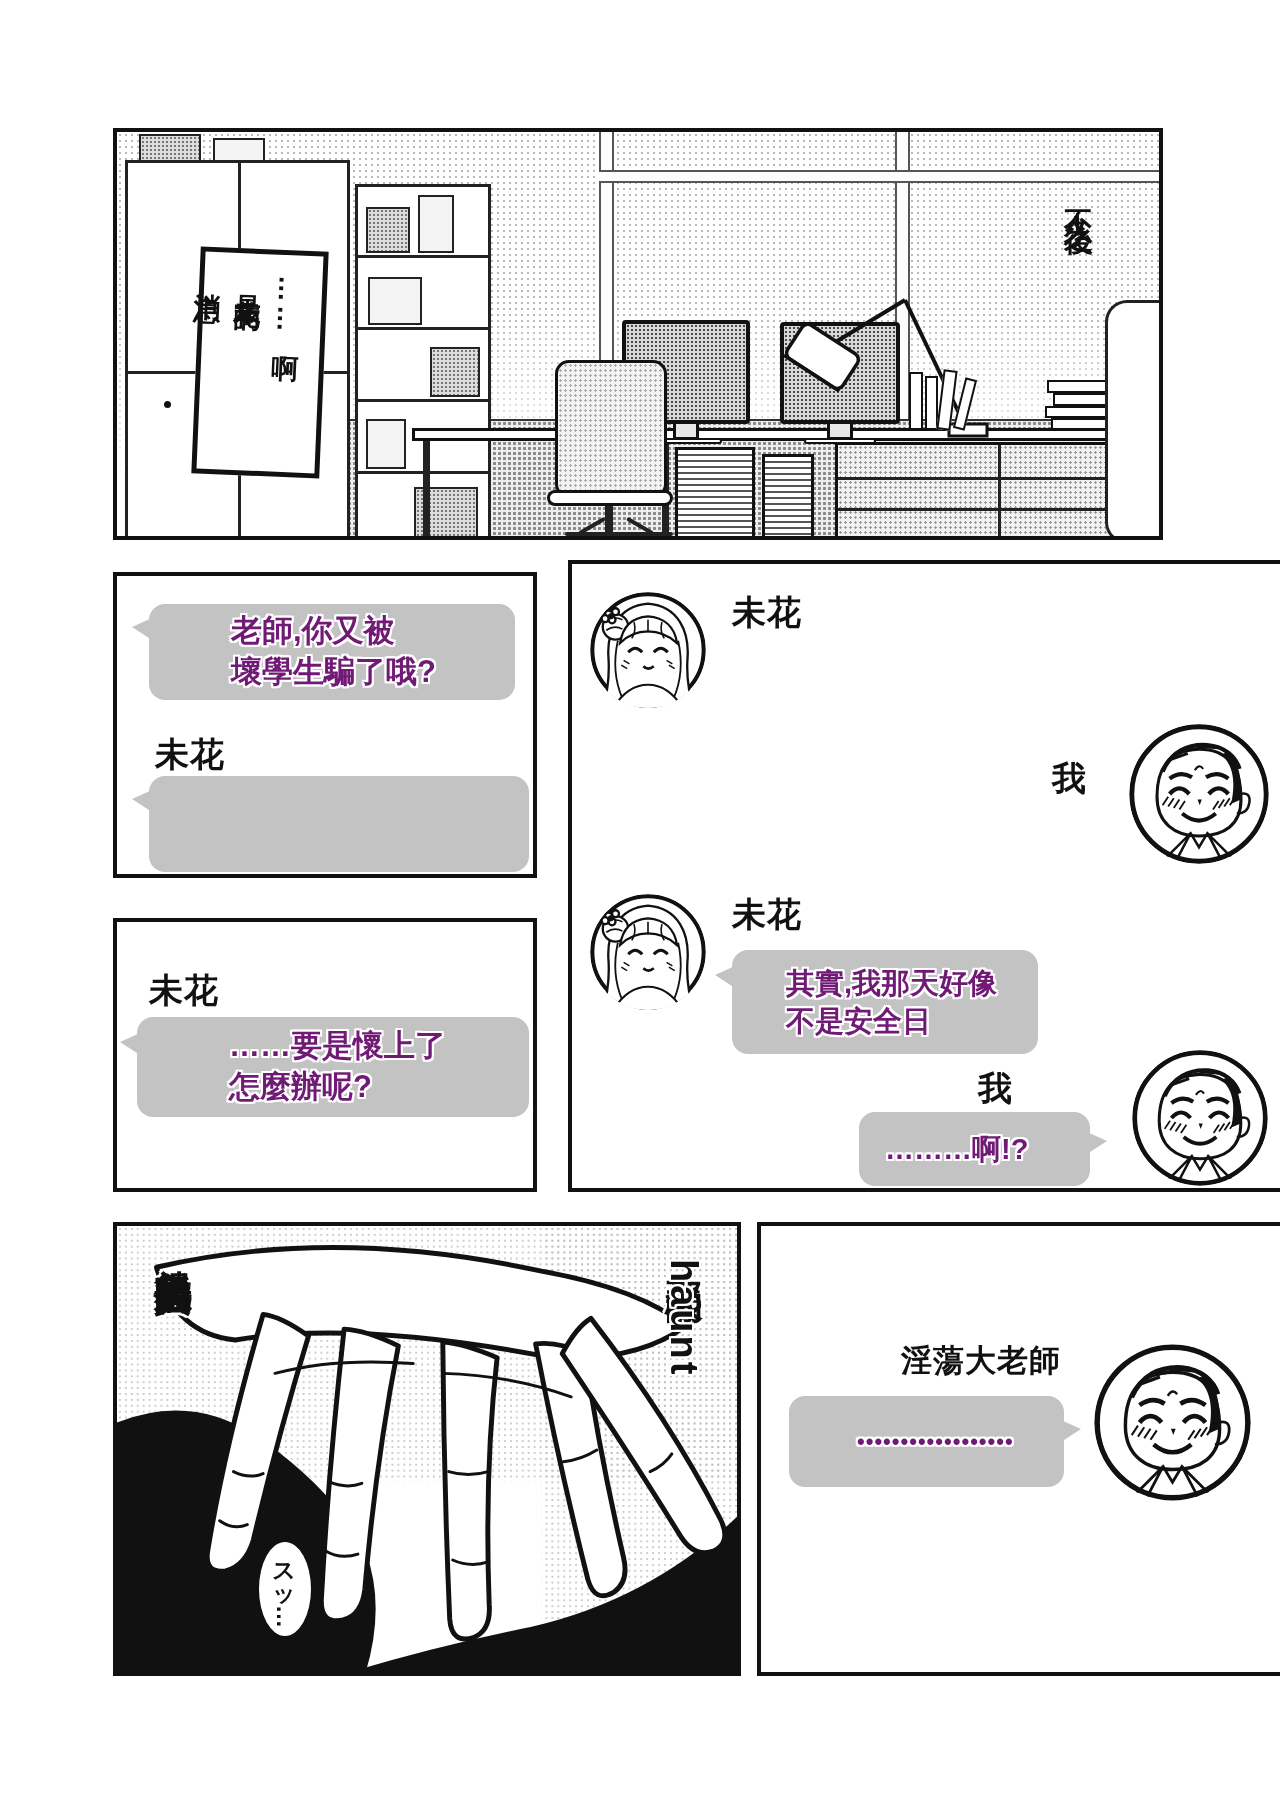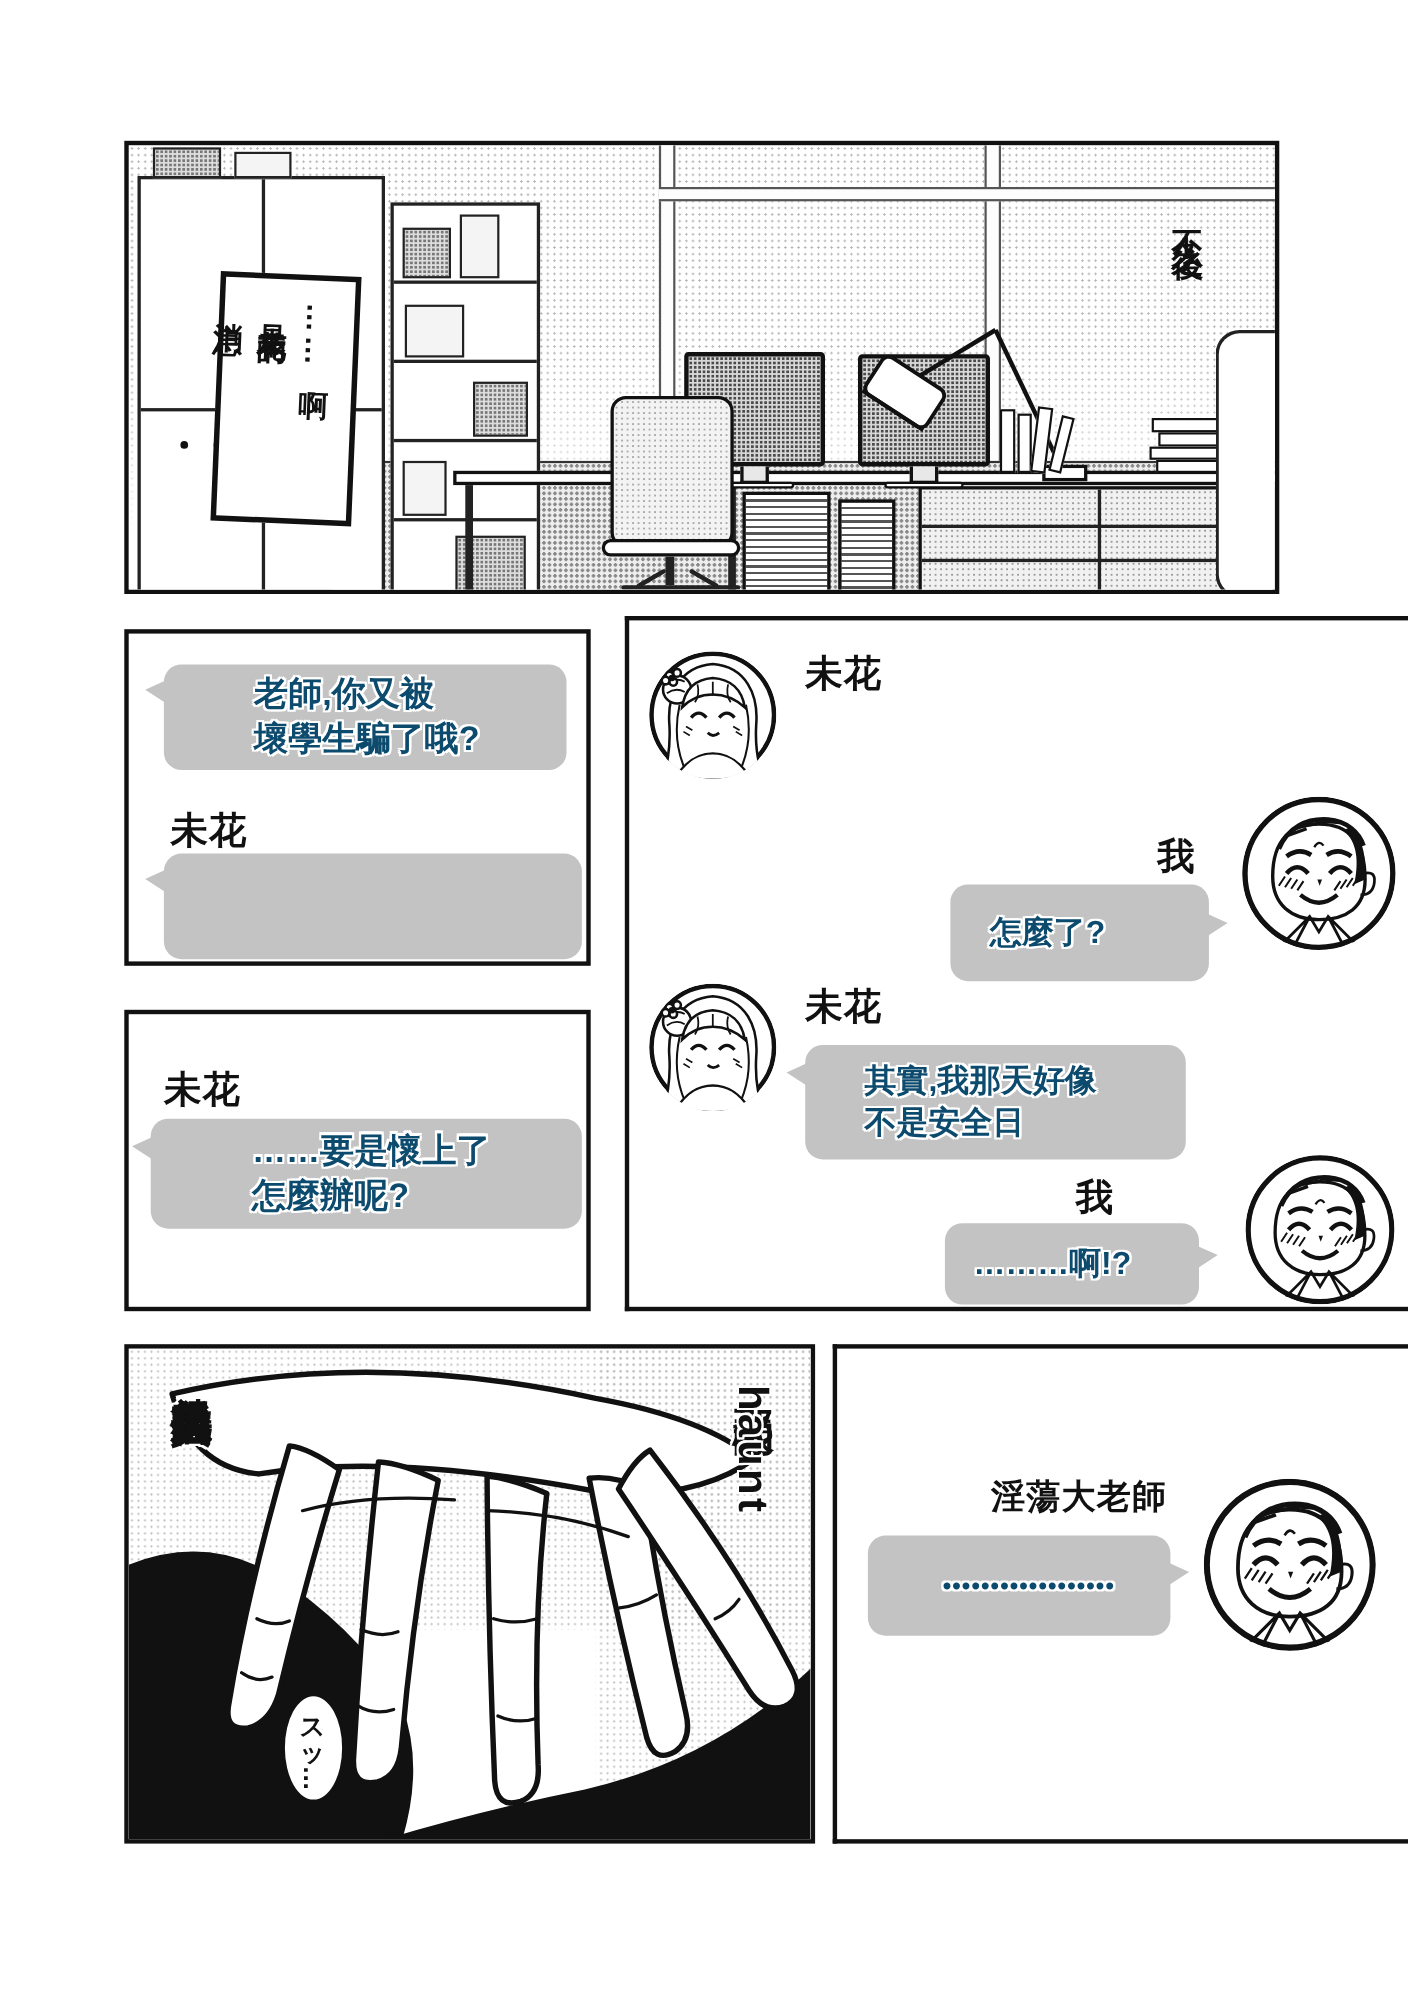--- a/index.html
+++ b/index.html
@@ -7,21 +7,21 @@
   body { font-family:"Liberation Sans","DejaVu Sans",sans-serif; color:#111; }
   .page { position:relative; width:1280px; height:1808px; background:#fff; overflow:hidden; }
 
   .panel { position:absolute; background:#fff; border:4px solid #111; overflow:hidden; }
   .no-right { border-right:none; }
 
   
   .chat-label { position:absolute; font-weight:bold; font-size:34px; color:#111; letter-spacing:1px; }
   .bubble { position:absolute; background:var(--gray,#c3c3c3); border-radius:16px;
             display:flex; align-items:center; }
-  .btxt { font-weight:bold; color:#0c4a6e; white-space:pre-line; line-height:1.32;
+  .btxt { font-weight:bold; color:#701a75; white-space:pre-line; line-height:1.32;
           text-shadow:-2px -2px 0 #fff,2px -2px 0 #fff,-2px 2px 0 #fff,2px 2px 0 #fff,
                       0 -2px 0 #fff,0 2px 0 #fff,-2px 0 0 #fff,2px 0 0 #fff; }
   .tail { position:absolute; width:0; height:0; }
   .tail.l { left:-17px; border-top:9px solid transparent; border-bottom:13px solid transparent;
             border-right:20px solid var(--gray,#c3c3c3); }
   .tail.r { right:-17px; border-top:9px solid transparent; border-bottom:13px solid transparent;
             border-left:20px solid var(--gray,#c3c3c3); }
   .avatar { position:absolute; border-radius:50%; overflow:hidden; background:#fff; }
   .avatar svg { display:block; width:100%; height:100%; }
 
@@ -206,24 +206,20 @@
           <path d="M33,52 q6,-7 12,0 M55,52 q6,-7 12,0" stroke-width="2.6"></path>
           <path d="M29,59 l5,3 M27,63 l5,3 M66,59 l5,3 M68,63 l5,3" stroke-width="1.3"></path>
           <path d="M46,64 q4,4 9,0" stroke-width="2.2"></path>
           <path d="M20,100 C30,84 40,80 50,80 C60,80 70,84 80,100" fill="#fff" stroke-width="1.8"></path>
         </g>
       </svg>
     </div>
     <div class="chat-label" style="left:160px; top:26px;">未花</div>
 
     <div class="chat-label" style="left:480px; top:192px;">我</div>
-    <div class="bubble" style="left:292px; top:240px; width:235px; height:88px;">
-      <span class="tail r" style="top:26px;"></span>
-      <div class="btxt" style="font-size:29px; padding-left:36px;">怎麼了?</div>
-    </div>
     <div class="avatar" style="left:557px; top:160px; width:140px; height:140px;">
       <svg viewBox="0 0 100 100">
         <circle cx="50" cy="50" r="48" fill="#fff" stroke="#111" stroke-width="3.5"></circle>
         <g fill="none" stroke="#111" stroke-width="2.2">
           <path d="M20,52 C20,28 32,18 50,18 C68,18 80,28 80,54 C80,72 68,80 50,80 C32,80 20,70 20,52 Z" fill="#fff"></path>
           <path d="M24,34 C30,20 42,14 56,15 C68,16 76,23 79,32" stroke-width="3"></path>
           <path d="M28,26 l14,-5 M36,20 l16,-3 M50,16 l14,1" stroke-width="2.2"></path>
           <path d="M70,20 C78,26 81,38 80,54 L73,57 C76,42 75,30 66,22 Z" fill="#111" stroke="none"></path>
           <path d="M79,50 q8,-2 7,6 q-1,8 -9,8" stroke-width="1.8"></path>
           <path d="M29,39 q8,-6 16,-1 M55,38 q8,-5 16,1" stroke-width="3"></path>
@@ -255,21 +251,21 @@
           <path d="M38,26 q2,8 -2,14 M50,24 l0,11 M62,26 q-2,8 2,14" stroke-width="1.4"></path>
           <path d="M24,42 C20,60 22,78 28,92 M76,42 C80,60 78,78 72,92" stroke-width="1.6"></path>
           <path d="M33,52 q6,-7 12,0 M55,52 q6,-7 12,0" stroke-width="2.6"></path>
           <path d="M29,59 l5,3 M27,63 l5,3 M66,59 l5,3 M68,63 l5,3" stroke-width="1.3"></path>
           <path d="M46,64 q4,4 9,0" stroke-width="2.2"></path>
           <path d="M20,100 C30,84 40,80 50,80 C60,80 70,84 80,100" fill="#fff" stroke-width="1.8"></path>
         </g>
       </svg>
     </div>
     <div class="chat-label" style="left:160px; top:328px;">未花</div>
-    <div class="bubble" style="left:160px; top:386px; width:346px; height:104px;">
+    <div class="bubble" style="left:160px; top:386px; width:306px; height:104px;">
       <span class="tail l" style="top:16px;"></span>
       <div class="btxt" style="font-size:29px; padding-left:54px;">其實,我那天好像
 不是安全日</div>
     </div>
 
     <div class="chat-label" style="left:406px; top:502px;">我</div>
     <div class="bubble" style="left:287px; top:548px; width:231px; height:74px;">
       <span class="tail r" style="top:20px;"></span>
       <div class="btxt" style="font-size:29px; padding-left:26px;">………啊!?</div>
     </div>

